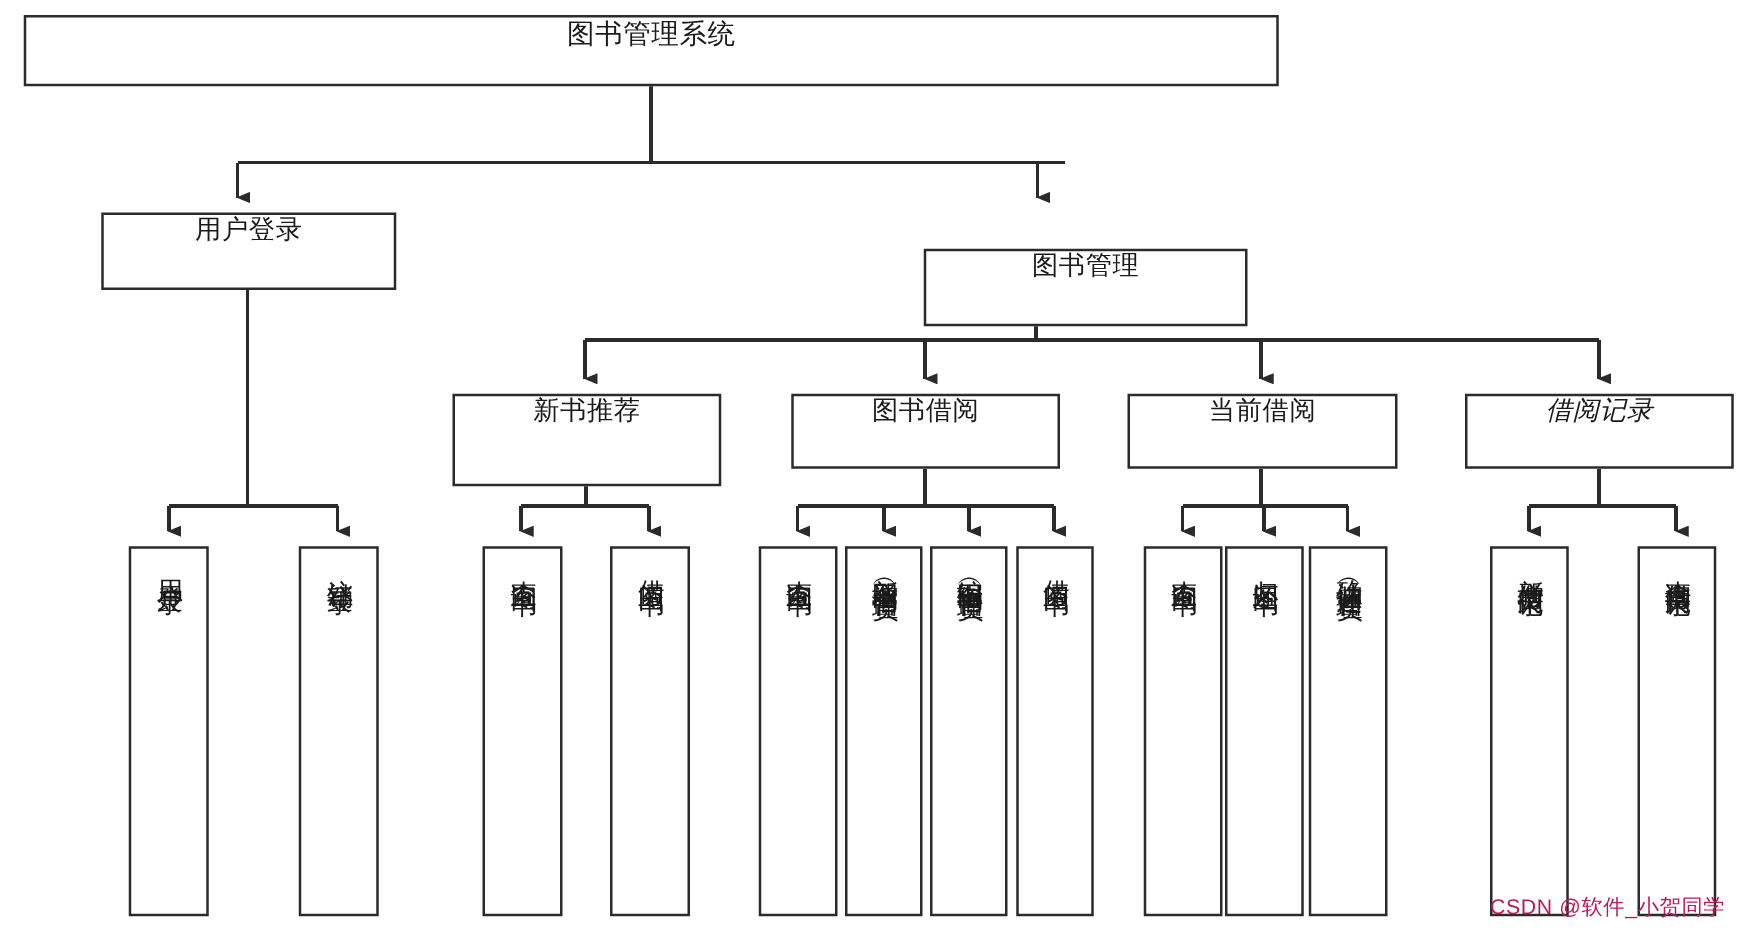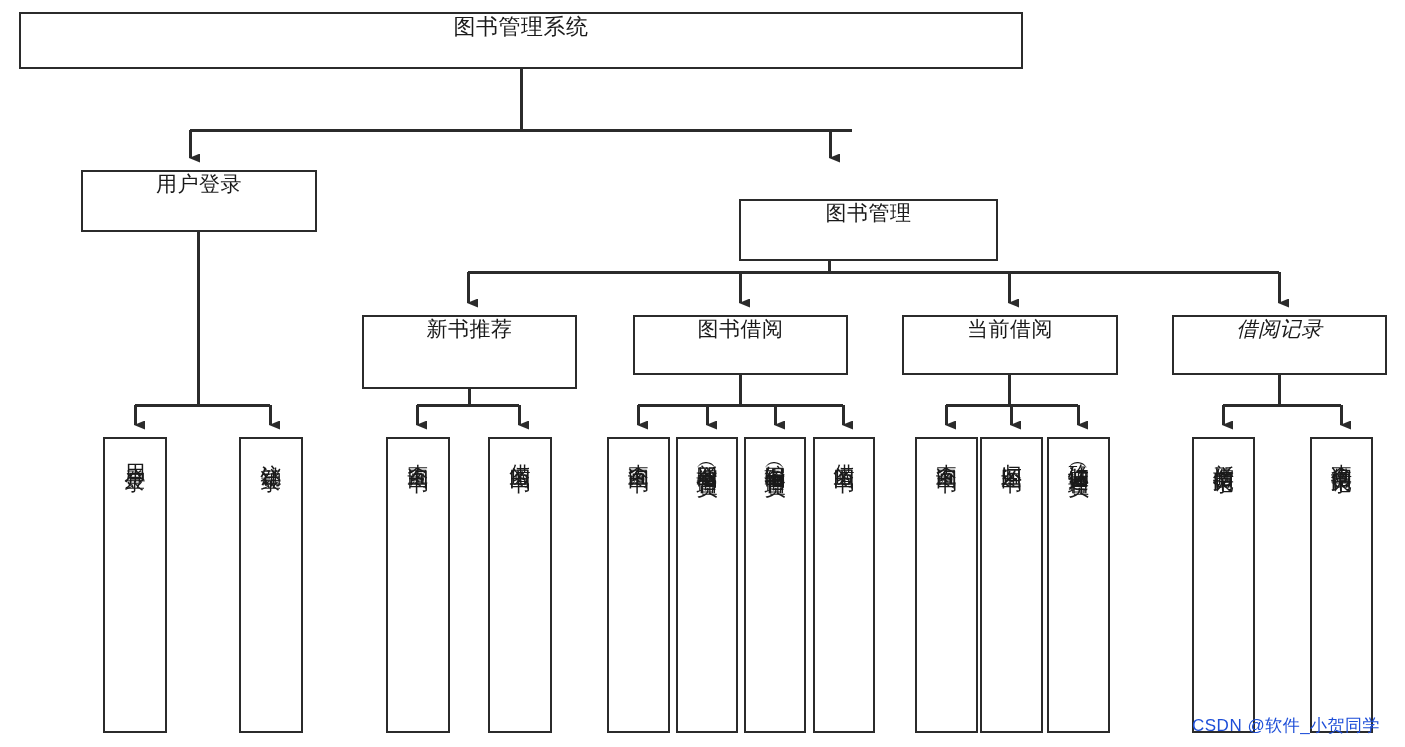--- a/index.html
+++ b/index.html
@@ -64,21 +64,21 @@
     white-space: nowrap;
   }
   .node.leaf.tall-text .node-label {
     letter-spacing: 2px;
   }
   .watermark {
     position: absolute;
     left: 1192px;
     top: 714px;
     font-size: 17px;
-    color: #1d4ed8;
+    color: #be185d;
     white-space: nowrap;
     letter-spacing: 0.5px;
   }
 </style>
 </head>
 <body>
 
 <div id="diagram-root">
 
   <svg id="connector-layer" viewBox="0 0 1405 747" width="1405" height="747" xmlns="http://www.w3.org/2000/svg">

